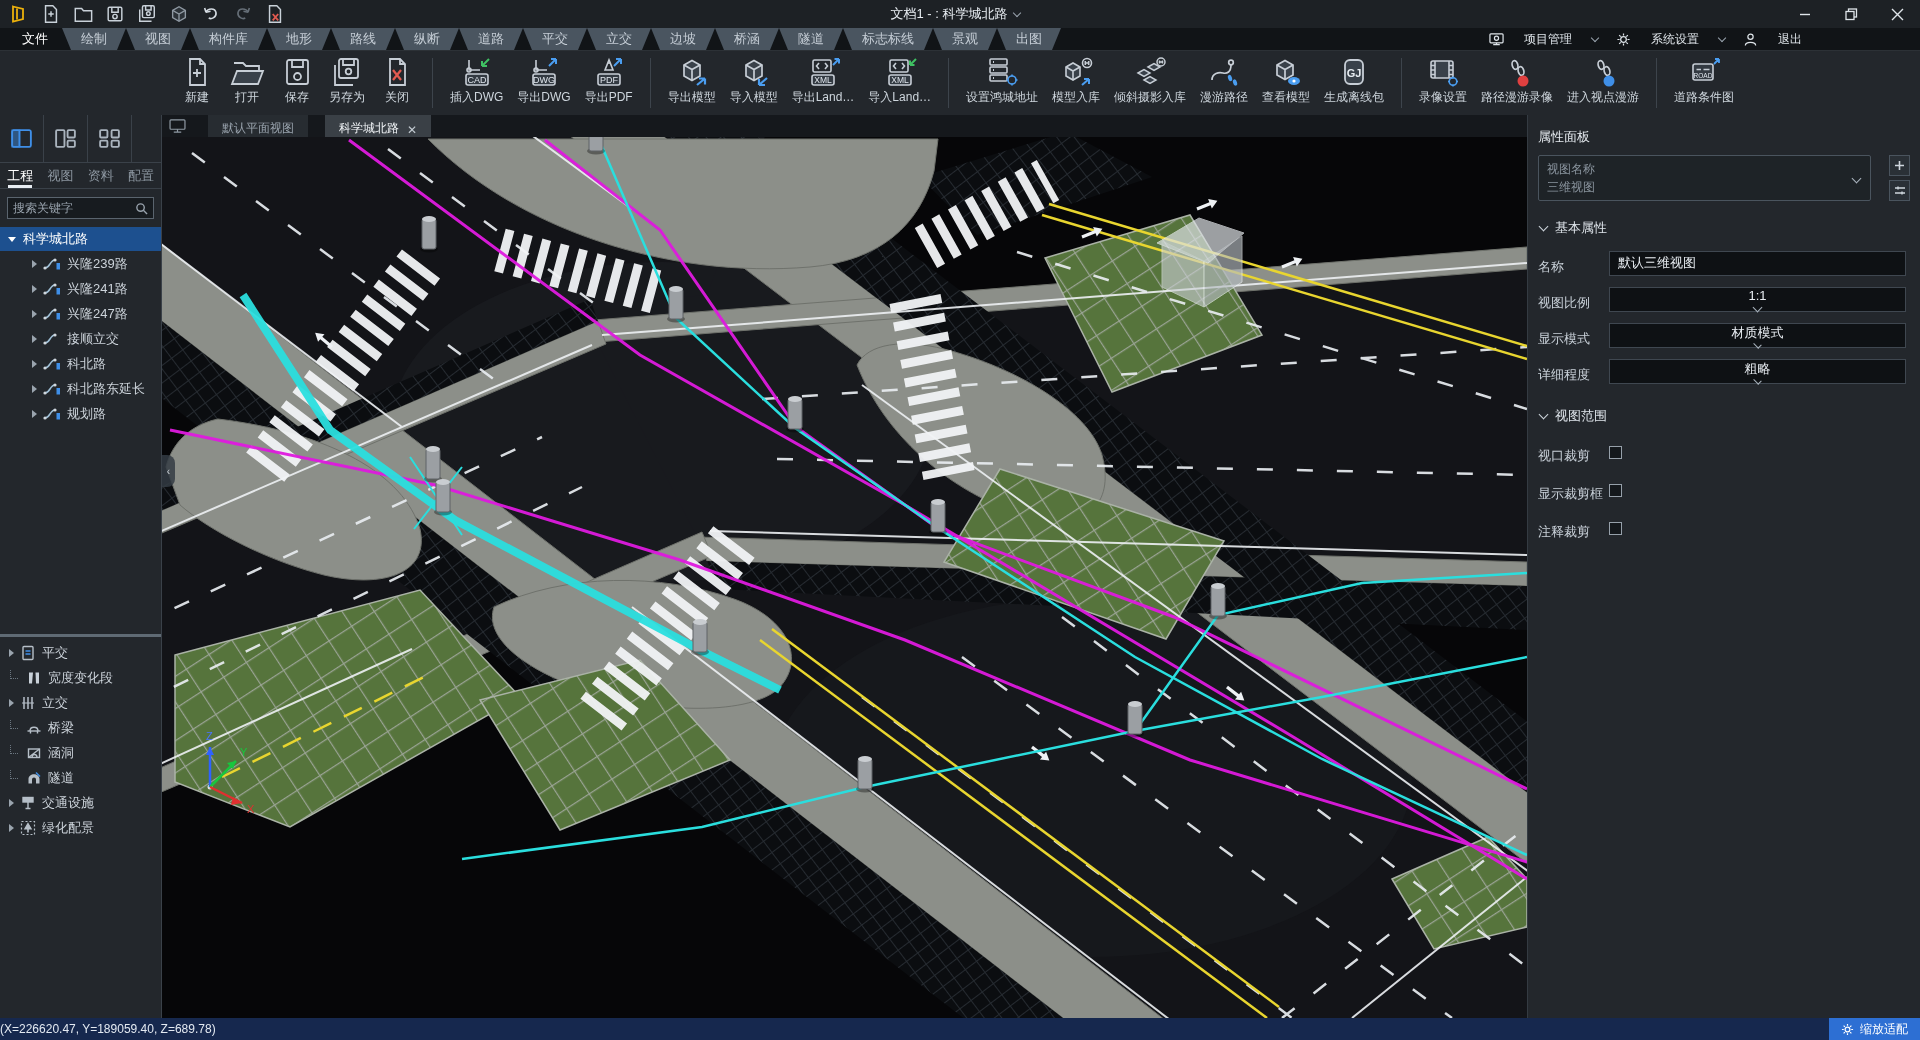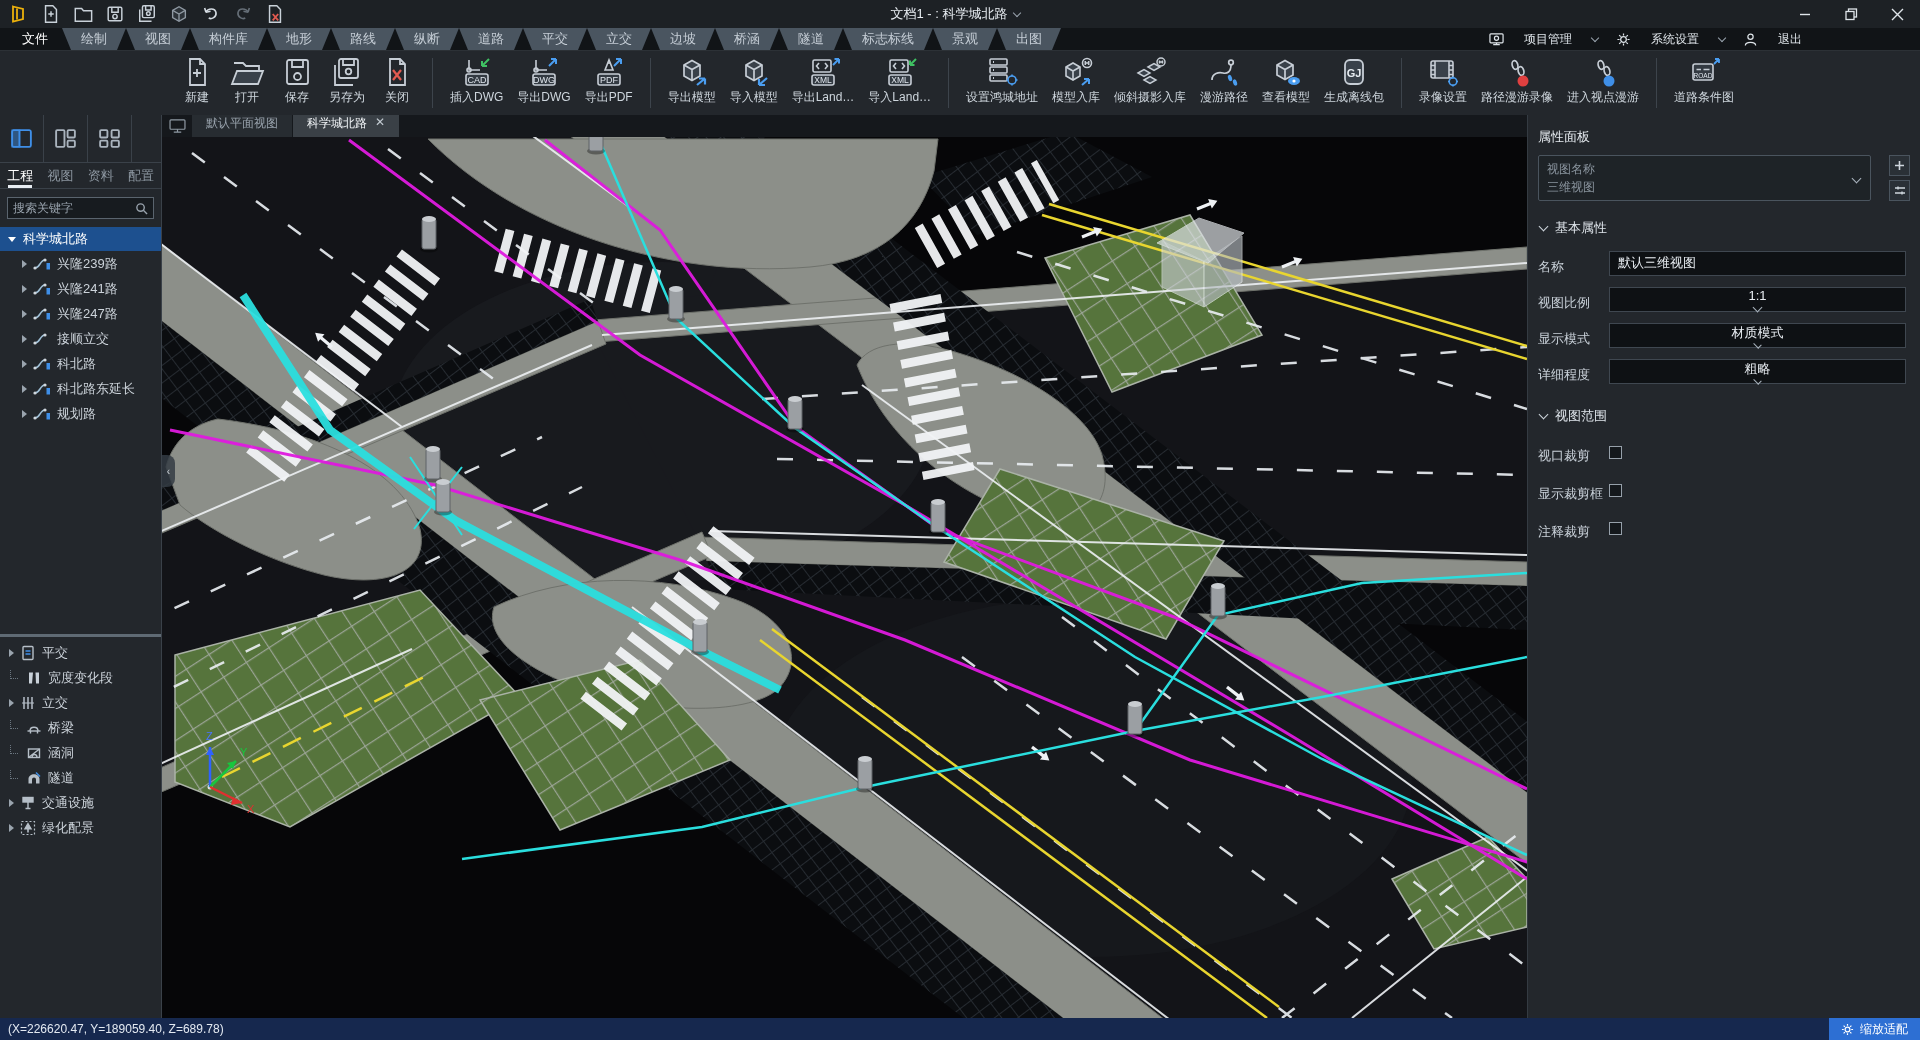--- a/index.html
+++ b/index.html
@@ -41,34 +41,34 @@
   .sb-icell:last-child { flex:1; border-right:none; }
   .sb-tabs { height:26px; display:flex; align-items:stretch; border-bottom:1px solid #3a4149; }
   .sb-tab { flex:1; font-size:13px; color:#8c96a0; display:flex; align-items:center; justify-content:center; position:relative; }
   .sb-tab.active { color:#ffffff; }
   .sb-tab.active::after { content:""; position:absolute; bottom:0; left:8px; right:8px; height:3px; background:#e8edf2; }
   .sb-search { margin:8px 7px; height:22px; border:1px solid #5a646e; background:#171b1f; display:flex; align-items:center; padding:0 5px; }
   .sb-search input { flex:1; background:transparent; border:none; outline:none; font-size:12px; color:#dfe5ea; min-width:0; }
   .sb-search input::placeholder { color:#98a2ac; }
   .trow { height:24px; display:flex; align-items:center; font-size:13px; color:#ccd3da; }
   .trow.root { background:#1d508f; color:#ffffff; padding-left:8px; gap:7px; }
-  .trow.child { padding-left:22px; gap:6px; height:25px; }
+  .trow.child { padding-left:22px; gap:6px; height:25px;margin-left:10px; }
   .car-d { width:0; height:0; border-left:4px solid transparent; border-right:4px solid transparent; border-top:5px solid #ffffff; }
   .car-r { width:0; height:0; border-top:4px solid transparent; border-bottom:4px solid transparent; border-left:5px solid #9aa4ae; }
   .dotL { width:8px; height:9px; border-left:1px dotted #6b7680; border-bottom:1px dotted #6b7680; margin:-6px 2px 0 1px; }
   .sb-divider { height:3px; background:#5f6a74; }
   .cat-list { padding-top:3px; }
   .crow { height:25px; display:flex; align-items:center; gap:6px; padding-left:9px; font-size:13px; color:#ccd3da; }
   .sb-bottom { height:178px; }
   .spacer { flex:1; }
 
   
   .doctabs { height:22px; background:#15181c; display:flex; align-items:stretch; }
   .dt-icon { width:30px; display:flex; align-items:center; justify-content:center; }
-  .dtab { display:flex; align-items:flex-start; gap:8px; padding:0 14px; font-size:12px; color:#99a3ad; background:#272c31; margin-right:1px; }
+  .dtab { display:flex; align-items:flex-end; gap:8px; padding:0 14px; font-size:12px; color:#99a3ad; background:#272c31; margin-right:1px;margin-left:16px; }
   .dtab.active { background:#3a4046; color:#f2f5f8; }
   .dt-close { color:#c3cbd2; font-size:12px; }
   .viewport { position:relative; width:1365px; height:881px; background:#060607; }
   .viewport svg.scene { display:block; width:1365px; height:881px; }
   .collapse-handle { position:absolute; left:0; top:318px; width:13px; height:32px; background:rgba(52,60,68,.85); border-radius:0 8px 8px 0; display:flex; align-items:center; justify-content:center; color:#cfd6dd; font-size:10px; }
 
   
   .props { padding:0 0; }
   .pp-head { font-size:13px; color:#e6ebf0; padding:13px 10px 9px; }
   .pp-selrow { display:flex; gap:18px; padding:0 10px; }
@@ -81,21 +81,21 @@
   .chev { width:7px; height:7px; border-right:1.8px solid #cfd6dd; border-bottom:1.8px solid #cfd6dd; transform:rotate(45deg); margin-top:-3px; }
   .pp-row { display:flex; align-items:center; padding:5px 14px 5px 10px; }
   .pp-label { width:71px; font-size:13px; color:#c9d1d9; flex-shrink:0;margin-top:8px; }
   .pp-input, .pp-select { flex:1; height:25px; background:#0e1114; border:1px solid #3f4750; display:flex; align-items:center; padding:0 8px; font-size:13px; color:#e8edf2; }
   .pp-select { justify-content:space-between;flex-direction:column; }
   .pp-checkrow { display:flex; align-items:center; padding:6px 14px 6px 10px; }
   .checkbox { width:13px; height:13px; border:1px solid #96a0aa; background:#14181c; }
 
   
   .statusbar { height:22px; background:#16284e; display:flex; align-items:center; font-size:12px; color:#e3e9f1; }
-  .sb-coords { padding-left:8px; }
+  .sb-coords { padding-left:0; }
   .zoomfit { margin-left:auto; height:100%; background:#2d6fd3; display:flex; align-items:center; gap:6px; padding:0 12px; color:#ffffff; }
 
   svg { display:block; }
   text { font-family:"Liberation Sans","DejaVu Sans",sans-serif; }
 </style>
 </head>
 <body>
 
 <div class="titlebar">
   <div class="tb-left">

